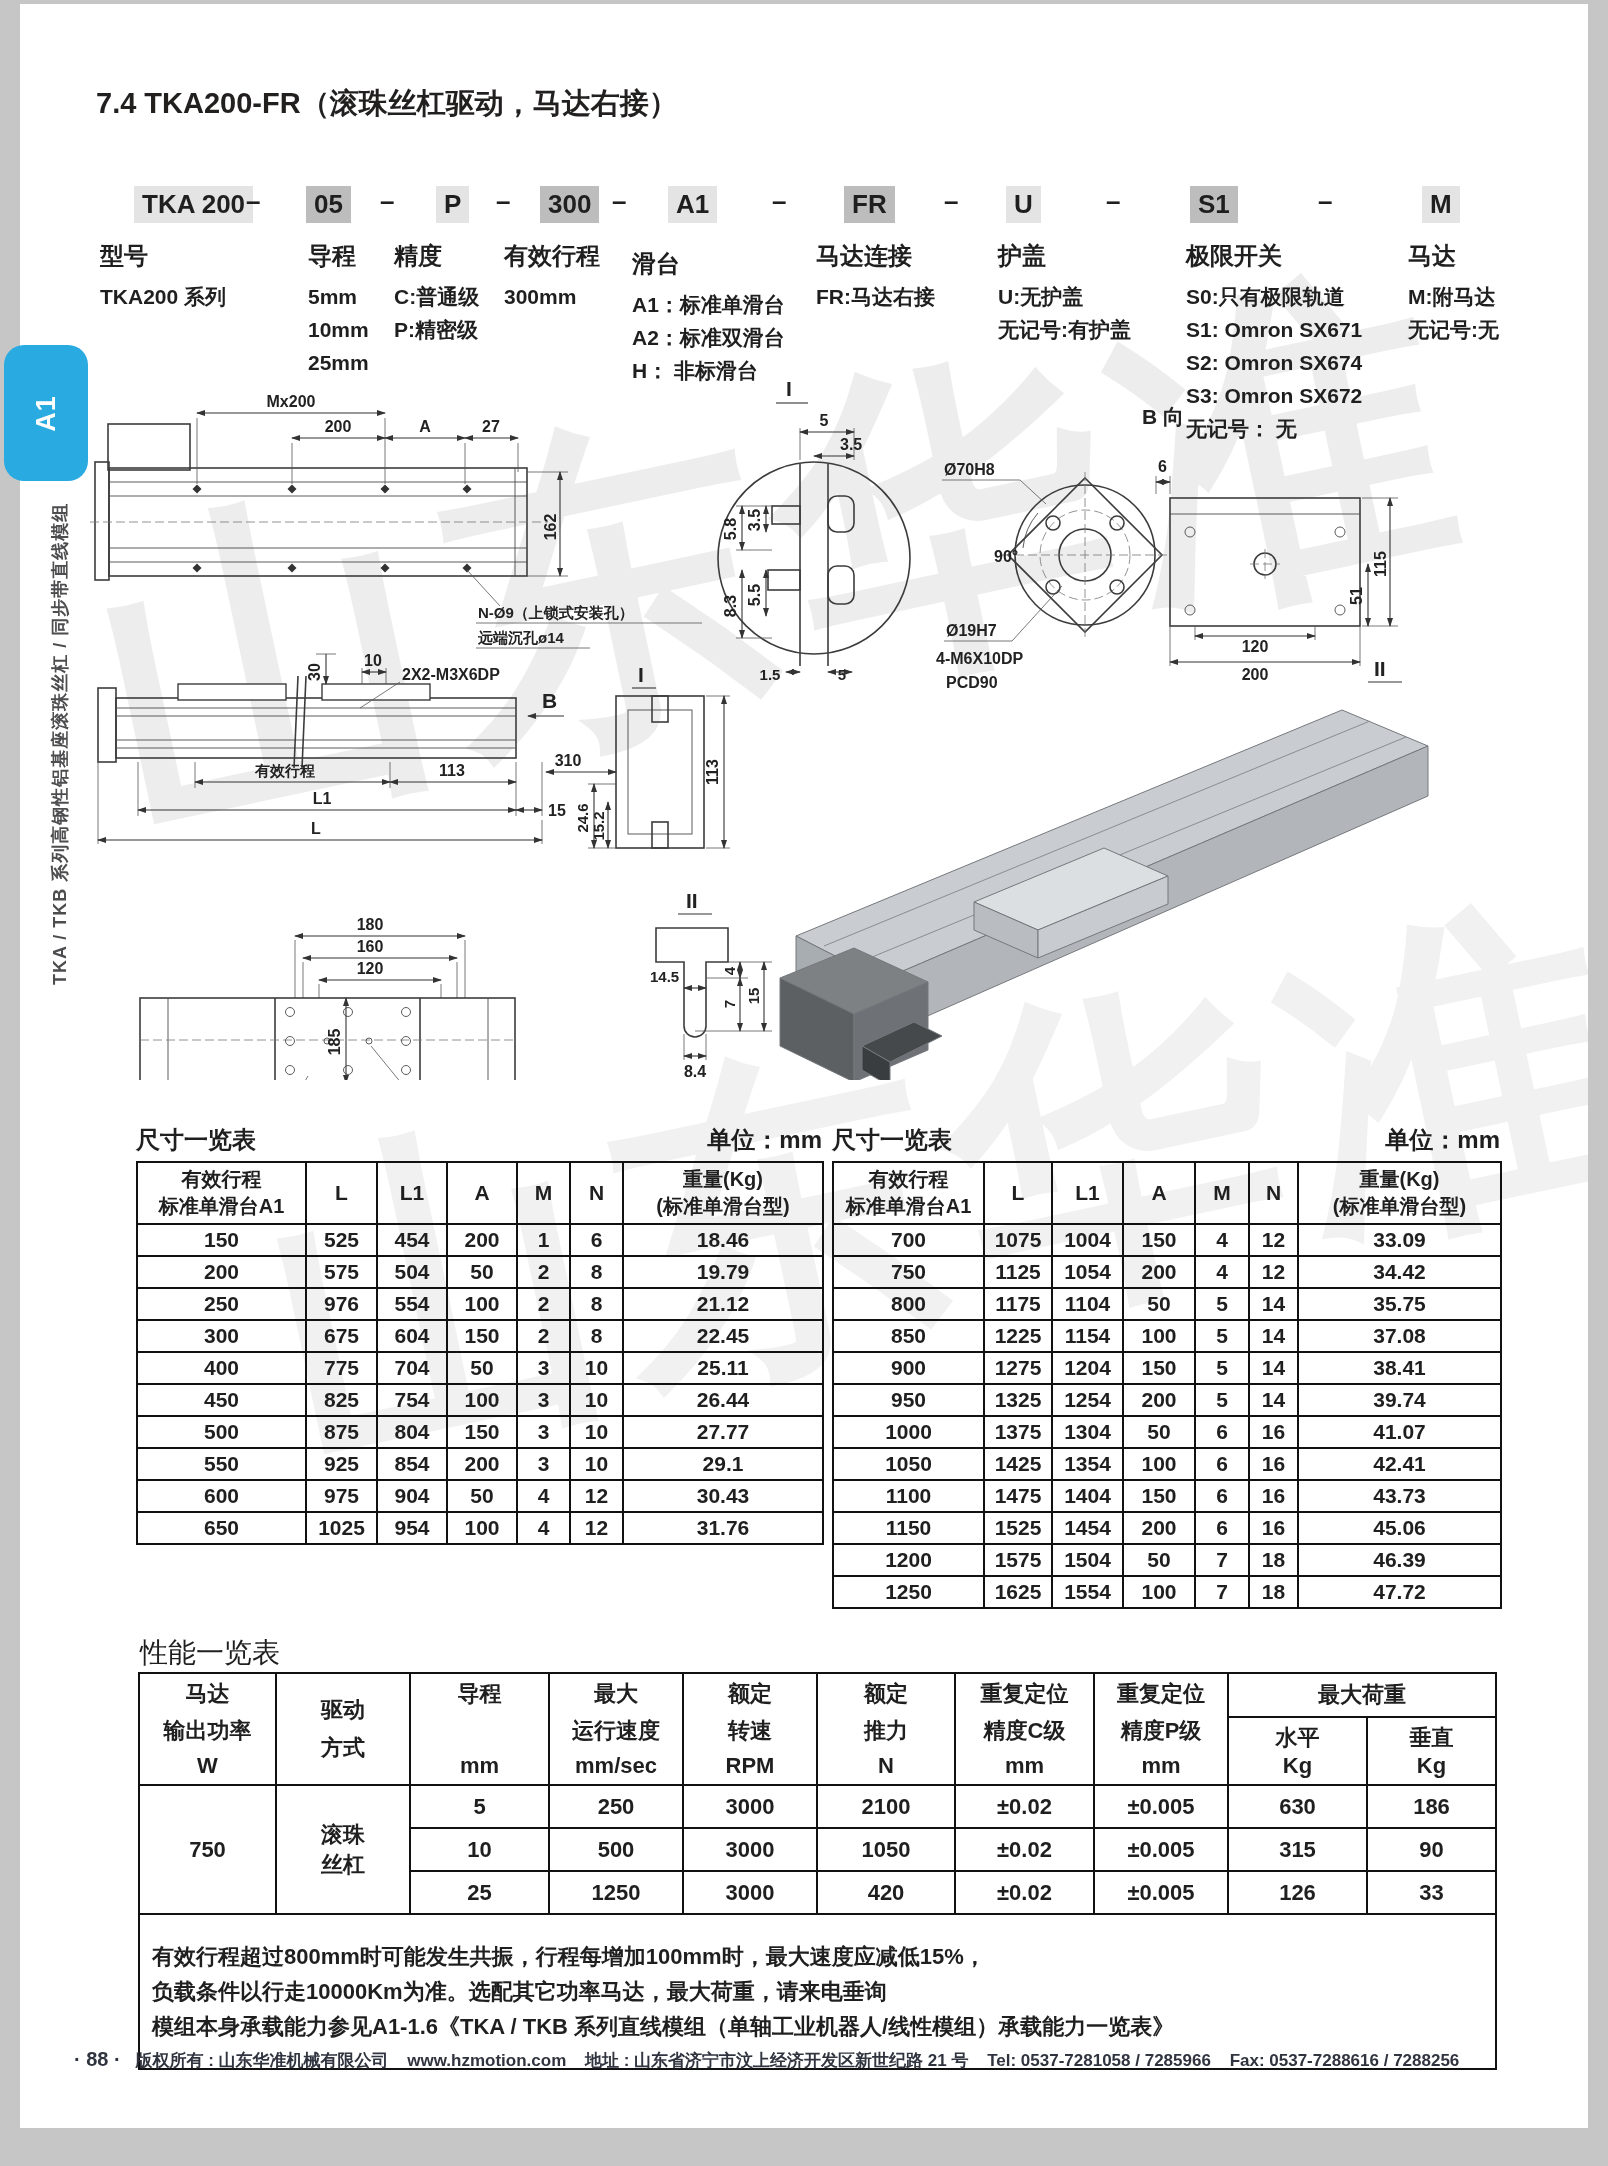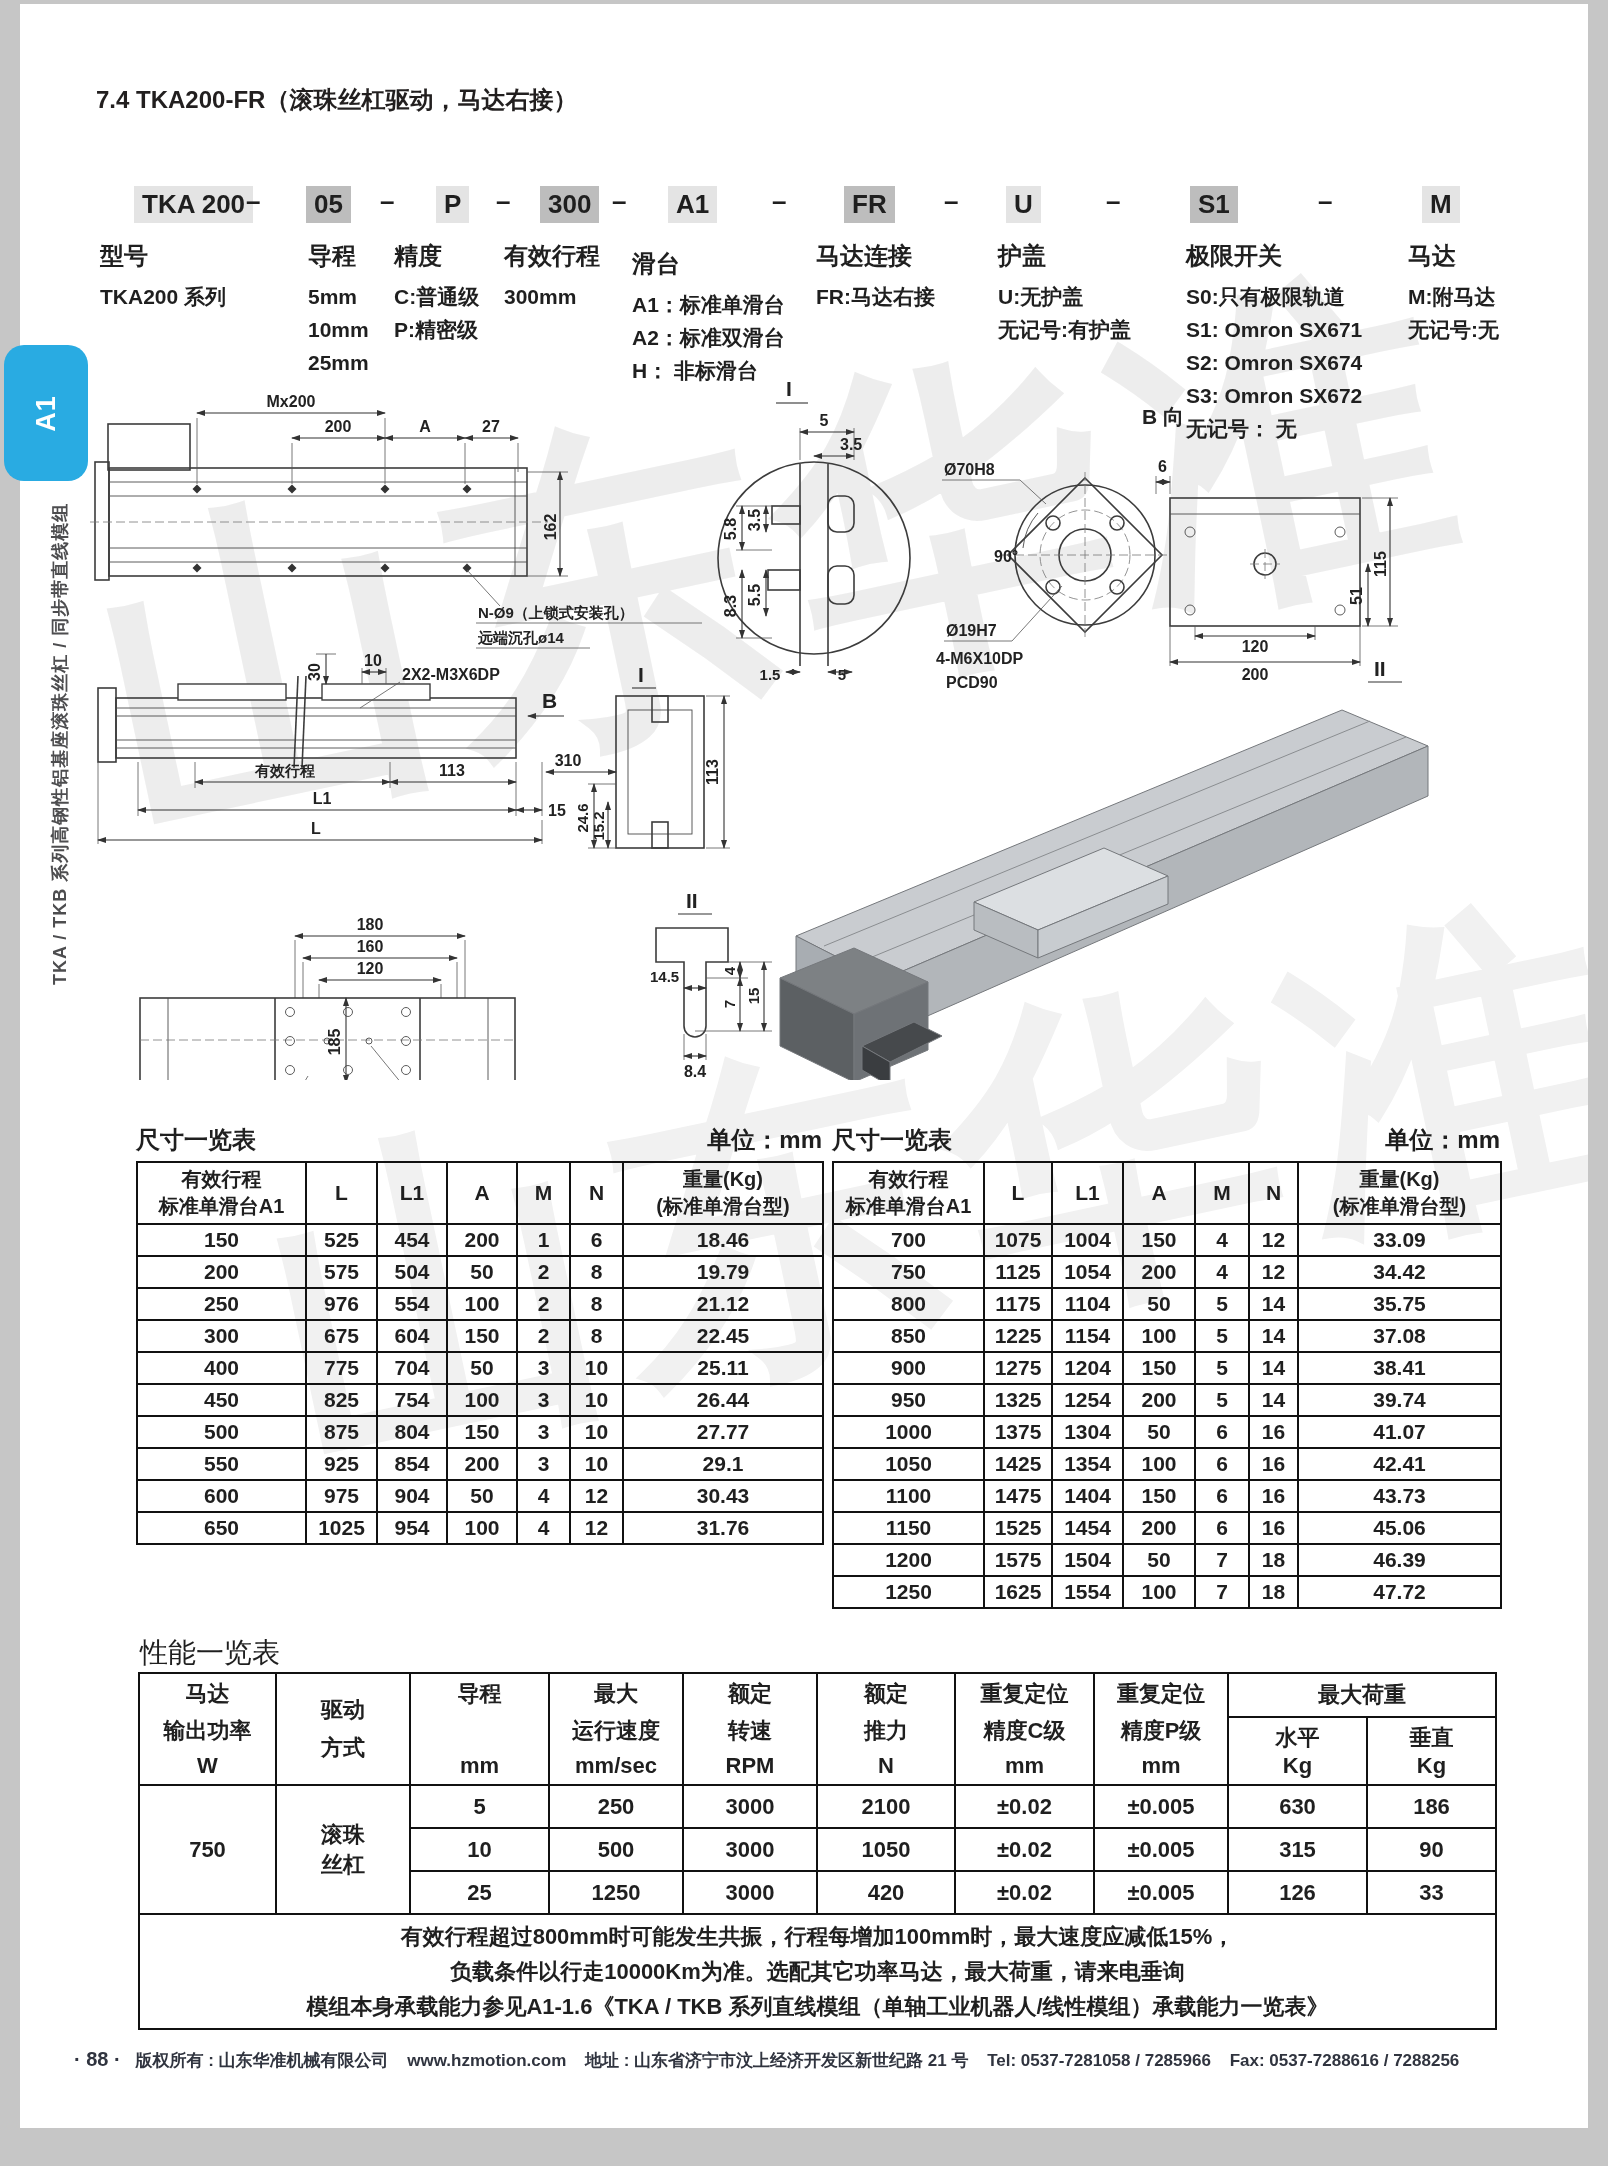--- a/index.html
+++ b/index.html
@@ -16,21 +16,21 @@
       letter-spacing:16px;white-space:nowrap;transform:rotate(-12deg);}
   .content{position:absolute;left:0;top:0;width:1608px;height:2166px;}
 
   
   .side-tab{position:absolute;left:4px;top:345px;width:84px;height:136px;border-radius:20px;
     background:#29abe2;display:flex;align-items:center;justify-content:center;}
   .side-tab span{transform:rotate(-90deg);color:#fff;font-size:27px;font-weight:bold;letter-spacing:1px;}
   .side-vert{position:absolute;left:48px;top:985px;transform:rotate(-90deg);transform-origin:0 0;
     white-space:nowrap;font-size:18px;font-weight:bold;color:#4d4d4f;letter-spacing:1px;}
 
-  .page-title{position:absolute;left:96px;top:84px;font-size:24px;font-weight:bold;color:#221f1f;}
+  .page-title{position:absolute;left:96px;top:84px;font-size:29px;font-weight:bold;color:#221f1f;}
 
   
   .code-row{position:absolute;left:0;top:186px;width:1476px;height:42px;}
   .code-tok{position:absolute;top:0;font-size:26px;font-weight:bold;padding:3px 8px;white-space:nowrap;}
   .hl-light{background:#e4e4e4;}
   .hl-dark{background:#bdbdbd;}
   .code-dash{position:absolute;top:0;font-size:26px;font-weight:bold;}
 
   
   .spec-col{position:absolute;top:240px;white-space:nowrap;}
@@ -59,21 +59,21 @@
     font-size:21px;padding:0;height:30px;overflow:hidden;}
   .dimtbl th{height:60px;}
   .dimtbl th .h2{font-size:20px;}
   .perf-title{position:absolute;left:140px;top:1634px;font-size:28px;font-weight:normal;}
   .perftbl th,.perftbl td{border:2px solid #111;text-align:center;font-weight:bold;
     font-size:22px;padding:0;}
   .perftbl thead th{vertical-align:middle;}
   .perftbl .hcol{display:flex;flex-direction:column;justify-content:space-between;height:100px;padding:4px 0;}
   .perftbl .hcol2{display:flex;flex-direction:column;justify-content:center;gap:8px;height:100px;}
   .perftbl tbody td{height:41px;}
-  .perftbl td.notes{ text-align:center;padding:4px 12px;font-size:22px;line-height:35px;height:auto;margin-top:20px;}
+  .perftbl td.notes{ text-align:left;padding:24px 12px;font-size:22px;line-height:35px;height:auto;margin-top:20px;}
 
   .footer{position:absolute;left:74px;top:2048px;width:1480px;font-size:17px;font-weight:bold;
     color:#30343f;white-space:nowrap;}
   .footer .pg{font-size:20px;margin-right:10px;}
   .footer span{margin-right:14px;}
 </style>
 </head>
 <body>
 
 <div class="page"></div>

